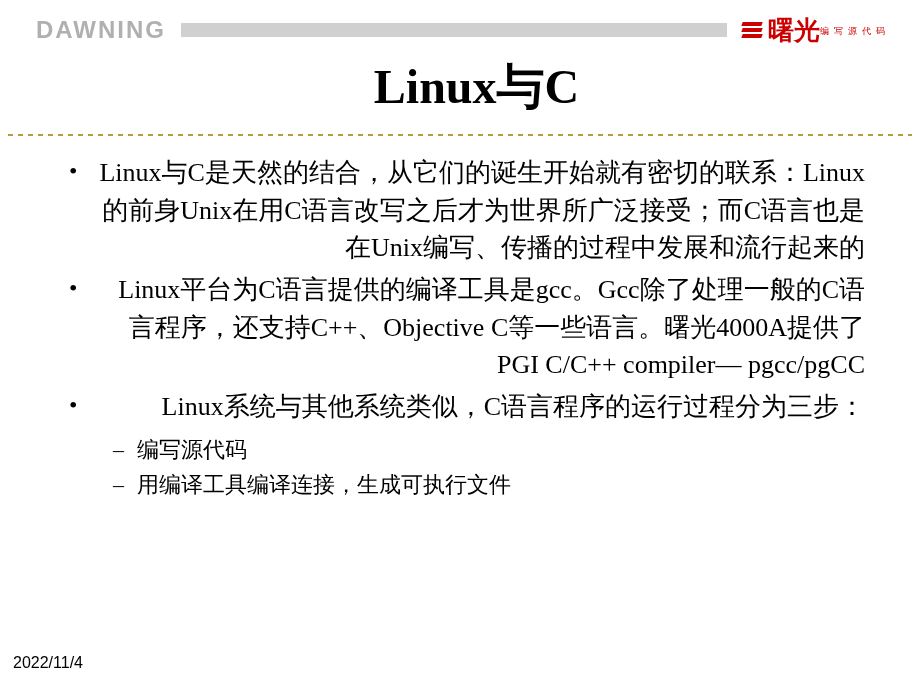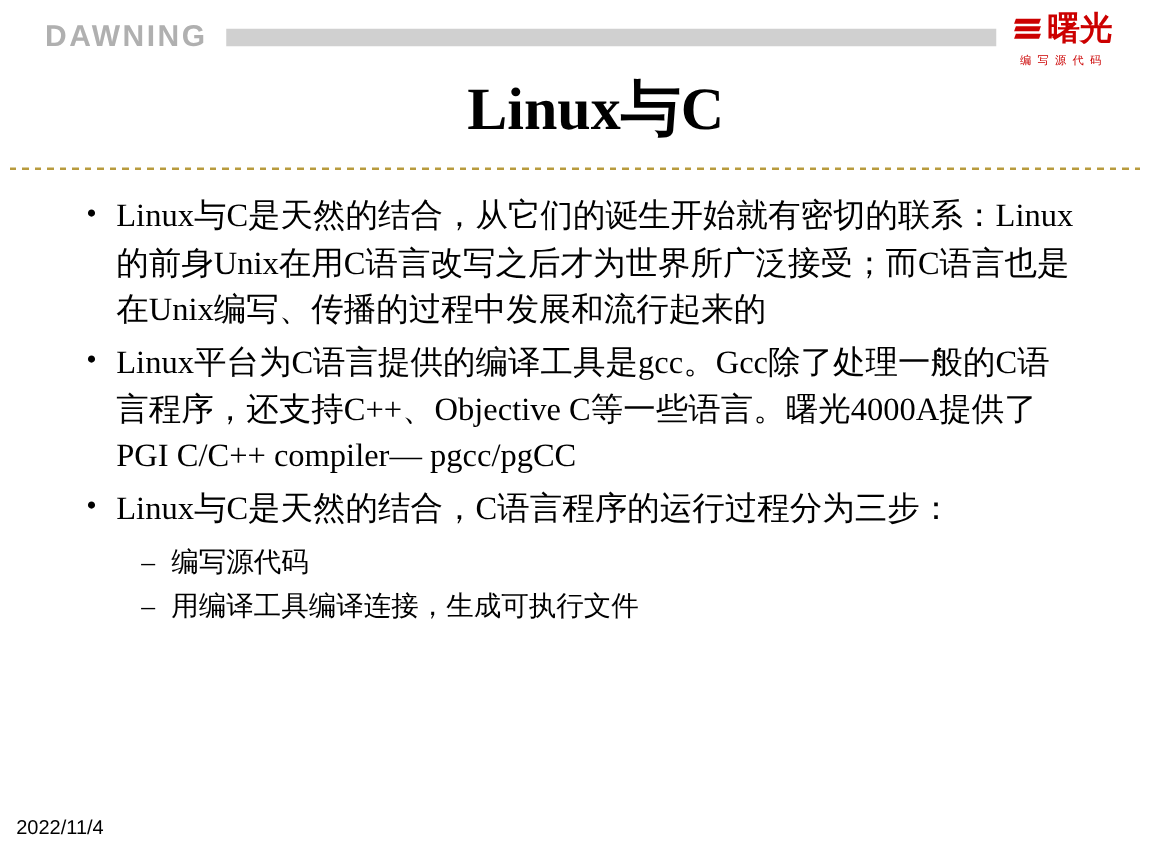--- a/index.html
+++ b/index.html
@@ -29,21 +29,21 @@
       letter-spacing: 2px;
     }
     .header-bar {
       flex: 1;
       height: 14px;
       background: #d0d0d0;
       margin: 0 15px;
     }
     .brand-right {
       display: flex;
-      flex-direction: column;
+      flex-direction: row;
       align-items: center;
     }
     .brand-right-top {
       display: flex;
       align-items: center;
       gap: 2px;
     }
     .logo-lines {
       display: flex;
       flex-direction: column;
@@ -90,20 +90,21 @@
       list-style: none;
     }
     .bullet-item {
       font-size: 26px;
       line-height: 1.45;
       color: #000;
       margin-bottom: 4px;
       position: relative;
       padding-left: 28px;
       font-family: "SimSun", "Times New Roman", serif;
+      text-align: right;
     }
     .bullet-item::before {
       content: "•";
       position: absolute;
       left: 4px;
       top: 0;
       font-size: 24px;
     }
     .sub-list {
       list-style: none;
@@ -153,21 +154,21 @@
 </div>
 
 <h1 class="title">Linux与C</h1>
 
 <div class="dash-line"></div>
 
 <div class="content">
   <ul class="bullet-list">
     <li class="bullet-item">Linux与C是天然的结合，从它们的诞生开始就有密切的联系：Linux的前身Unix在用C语言改写之后才为世界所广泛接受；而C语言也是在Unix编写、传播的过程中发展和流行起来的</li>
     <li class="bullet-item">Linux平台为C语言提供的编译工具是gcc。Gcc除了处理一般的C语言程序，还支持C++、Objective C等一些语言。曙光4000A提供了PGI C/C++ compiler— pgcc/pgCC</li>
-    <li class="bullet-item">Linux与C是天然的结合，C语言程序的运行过程分为三步：</li>
+    <li class="bullet-item">Linux系统与其他系统类似，C语言程序的运行过程分为三步：</li>
   </ul>
   <ul class="sub-list">
     <li class="sub-item">编写源代码</li>
     <li class="sub-item">用编译工具编译连接，生成可执行文件</li>
   </ul>
 </div>
 
 <div class="footer-date">2022/11/4</div>
 
 </body></html>

